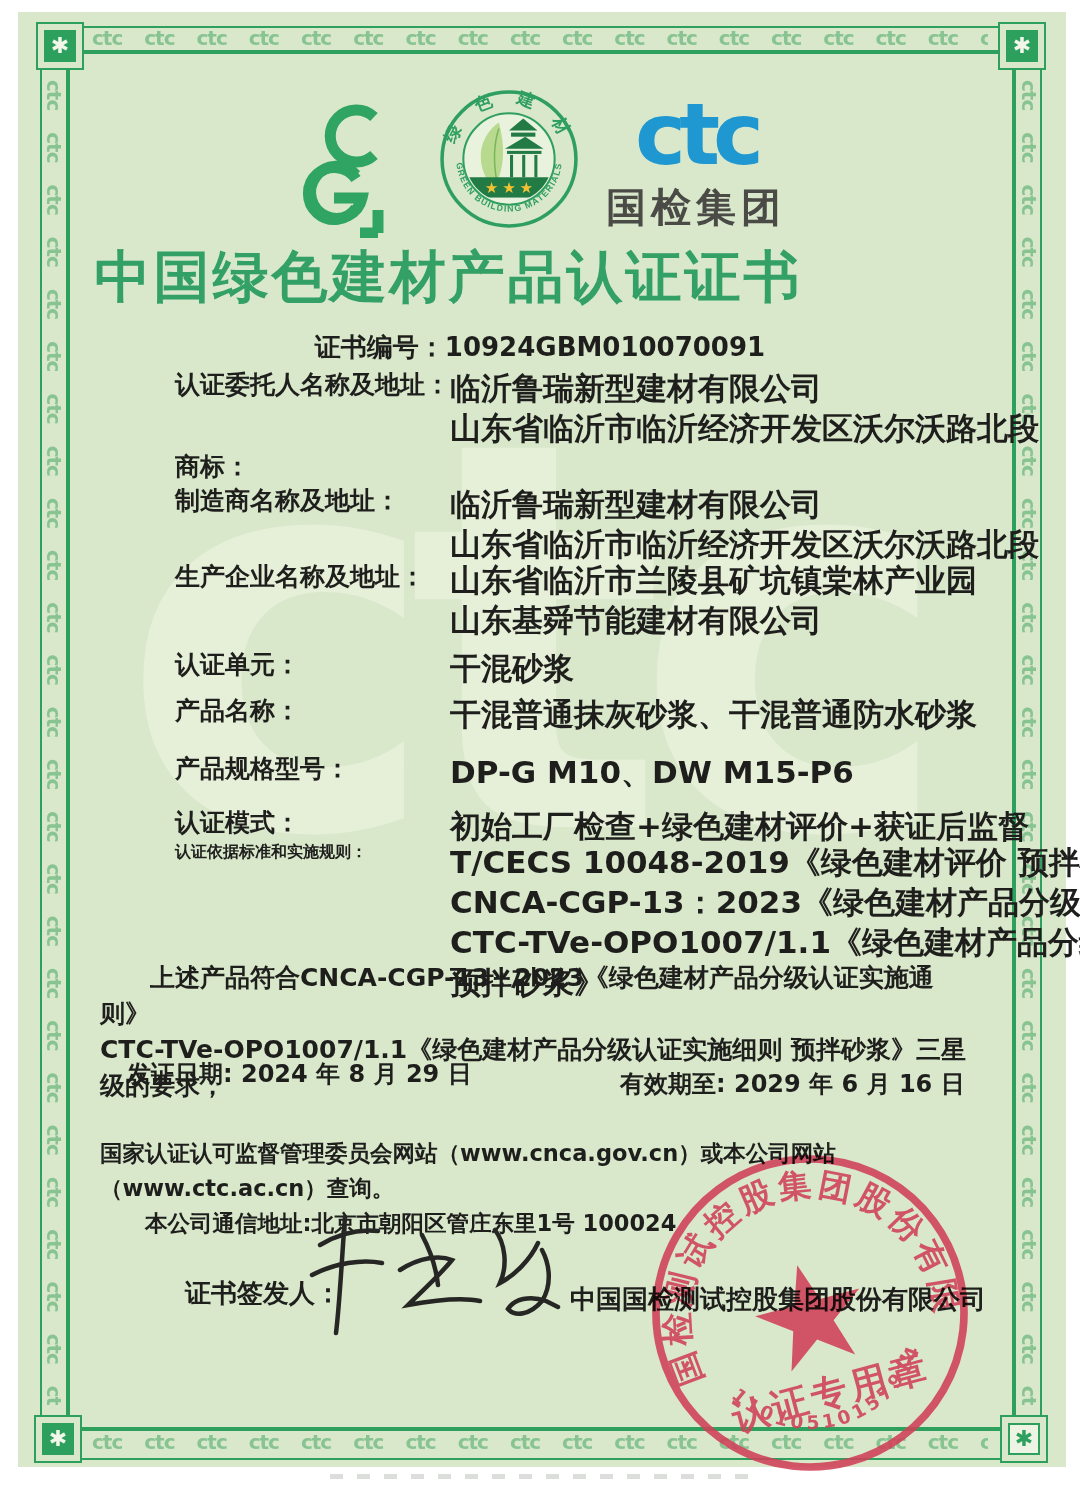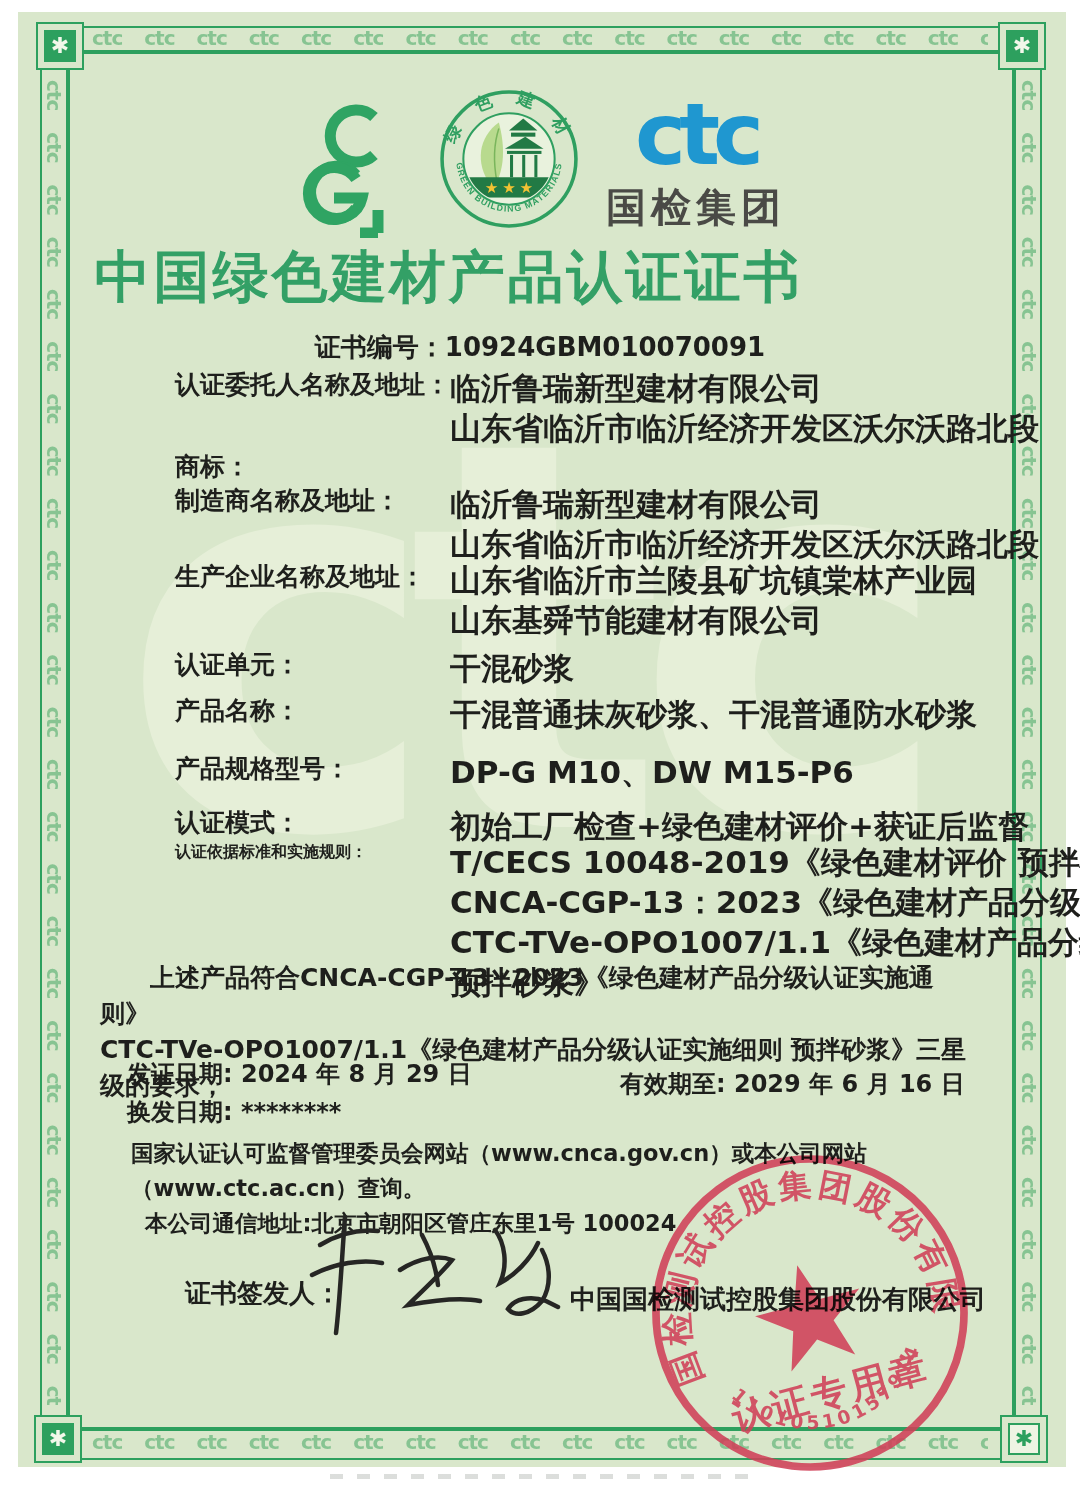--- a/index.html
+++ b/index.html
@@ -63,21 +63,21 @@
 
   .dates{font-size:24px;font-weight:bold;font-family:"DejaVu Sans","Liberation Serif",serif;margin-left:12px;}
   .d-issue{position:absolute;left:115px;top:1058px;}
   .d-reissue{position:absolute;left:115px;top:1096px;}
   .d-valid{position:absolute;left:608px;top:1068px;}
 
   .notice{position:absolute;left:100px;right:90px;top:1136px;
     font-size:22.5px;font-weight:bold;line-height:35px;
     font-family:"DejaVu Sans","Liberation Serif",serif;}
   .notice div{text-indent:2em;}
-  .notice .noind{text-indent:0;margin-left:31px;}
+  .notice .noind{text-indent:0;}
 
   .signer{position:absolute;left:185px;top:1276px;font-size:26px;font-weight:bold;}
   .company{position:absolute;left:570px;top:1282px;font-size:26px;font-weight:bold;}
 
   .signature{position:absolute;left:290px;top:1205px;z-index:4;}
   .stamp{position:absolute;left:645px;top:1148px;z-index:5;transform:rotate(-15deg);
     opacity:0.88;mix-blend-mode:multiply;}
 
   .edge-smudge{position:absolute;left:330px;bottom:6px;width:430px;height:5px;z-index:2;
     background:repeating-linear-gradient(90deg,rgba(95,105,95,.4) 0 13px,transparent 13px 27px);
@@ -231,24 +231,20 @@
 
     <div class="statement">
       <div class="ind">上述产品符合CNCA-CGP-13：2023《绿色建材产品分级认证实施通则》</div>
       <div>CTC-TVe-OPO1007/1.1《绿色建材产品分级认证实施细则 预拌砂浆》三星级的要求，</div>
     </div>
 
     <div class="dates d-issue">
       <span>发证日期:</span>
       <span>2024 年 8 月 29 日</span>
     </div>
-    <div class="dates d-reissue">
-      <span>换发日期:</span>
-      <span>********</span>
-    </div>
     <div class="dates d-valid">
       <span>有效期至:</span>
       <span>2029 年 6 月 16 日</span>
     </div>
 
     <div class="notice">
       <div class="noind">国家认证认可监督管理委员会网站（www.cnca.gov.cn）或本公司网站（www.ctc.ac.cn）查询。</div>
       <div>本公司通信地址:北京市朝阳区管庄东里1号  100024</div>
     </div>
 

